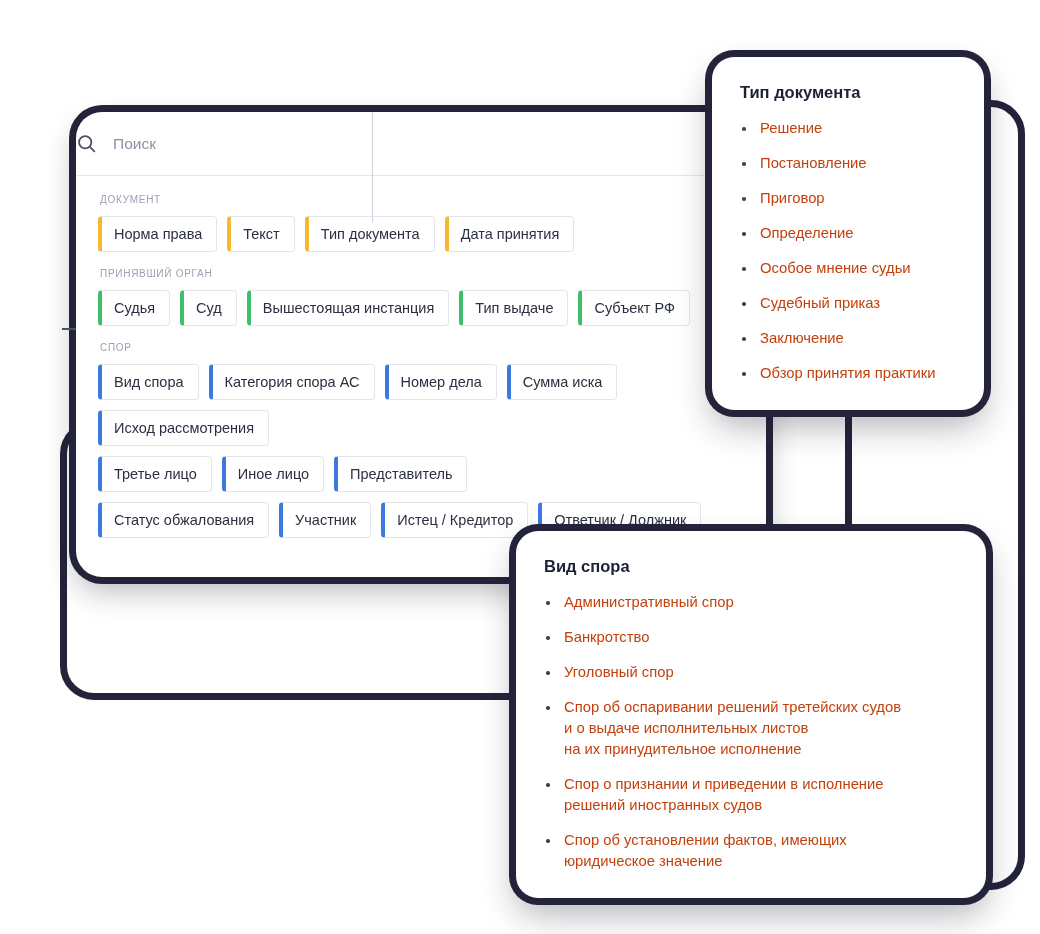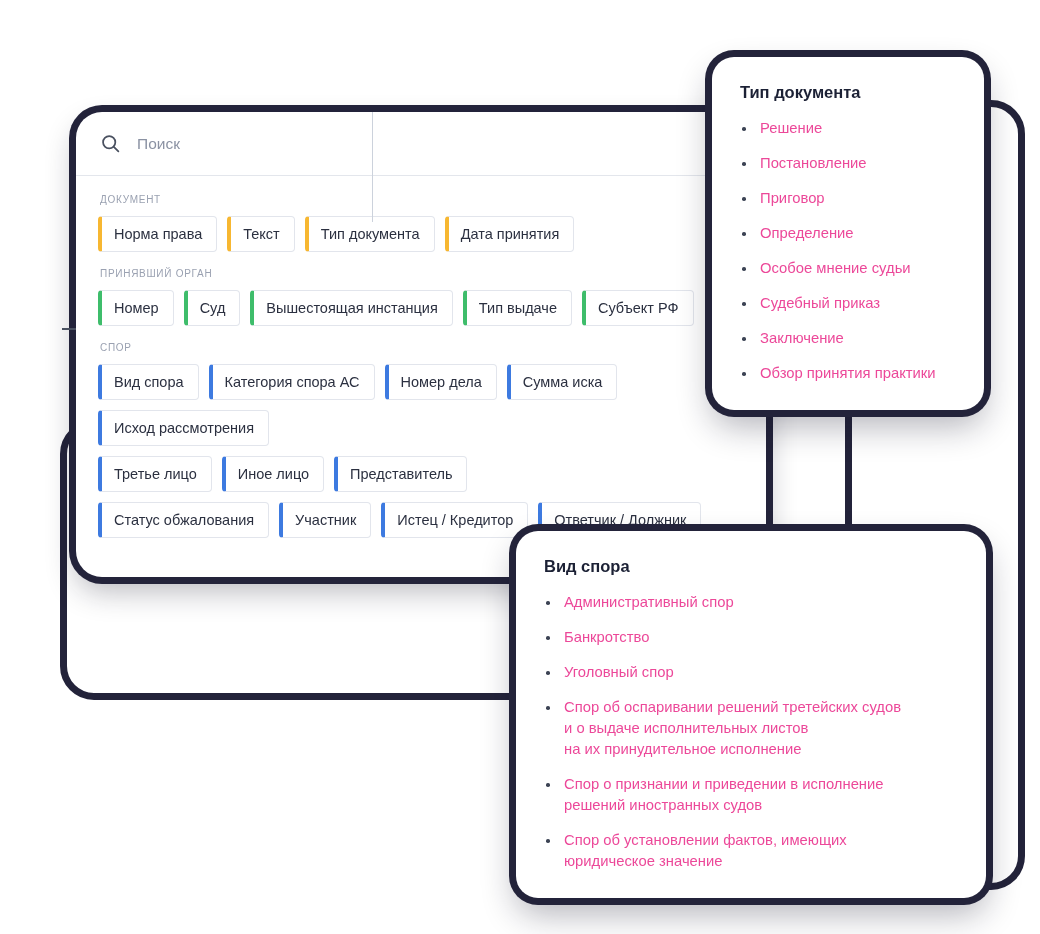--- a/index.html
+++ b/index.html
@@ -55,21 +55,20 @@
     width: 690px;
     height: 465px;
     overflow: hidden;
   }
 
   .search-row {
     position: relative;
     height: 63px;
     display: flex;
     align-items: center;
-    padding-left: 24px;
     border-bottom: 1px solid #e3e6ec;
   }
   .search-icon {
     width: 21px;
     height: 21px;
     flex: 0 0 auto;
     margin-right: 16px;
     color: #4a5160;
   }
   .search-icon svg { display: block; }
@@ -182,21 +181,21 @@
     list-style: none;
     margin: 0;
     padding: 0;
   }
   .popover-list li {
     position: relative;
     padding-left: 20px;
     margin-bottom: 14px;
     font-size: 14.8px;
     line-height: 1.42;
-    color: #ec4899;
+    color: #c2410c;
     cursor: pointer;
   }
   .popover-list li:last-child { margin-bottom: 0; }
   .popover-list li::before {
     content: "";
     position: absolute;
     left: 2px;
     top: 9px;
     width: 3.5px;
     height: 3.5px;
@@ -232,21 +231,21 @@
         <span class="chip accent-orange">Норма права</span>
         <span class="chip accent-orange">Текст</span>
         <span class="chip accent-orange">Тип документа</span>
         <span class="chip accent-orange">Дата принятия</span>
       </div>
     </div>
 
     <div class="section">
       <div class="section-label">ПРИНЯВШИЙ ОРГАН</div>
       <div class="chip-row">
-        <span class="chip accent-green">Номер</span>
+        <span class="chip accent-green">Судья</span>
         <span class="chip accent-green">Суд</span>
         <span class="chip accent-green">Вышестоящая инстанция</span>
         <span class="chip accent-green">Тип выдаче</span>
         <span class="chip accent-green">Субъект РФ</span>
       </div>
     </div>
 
     <div class="section">
       <div class="section-label">СПОР</div>
 

